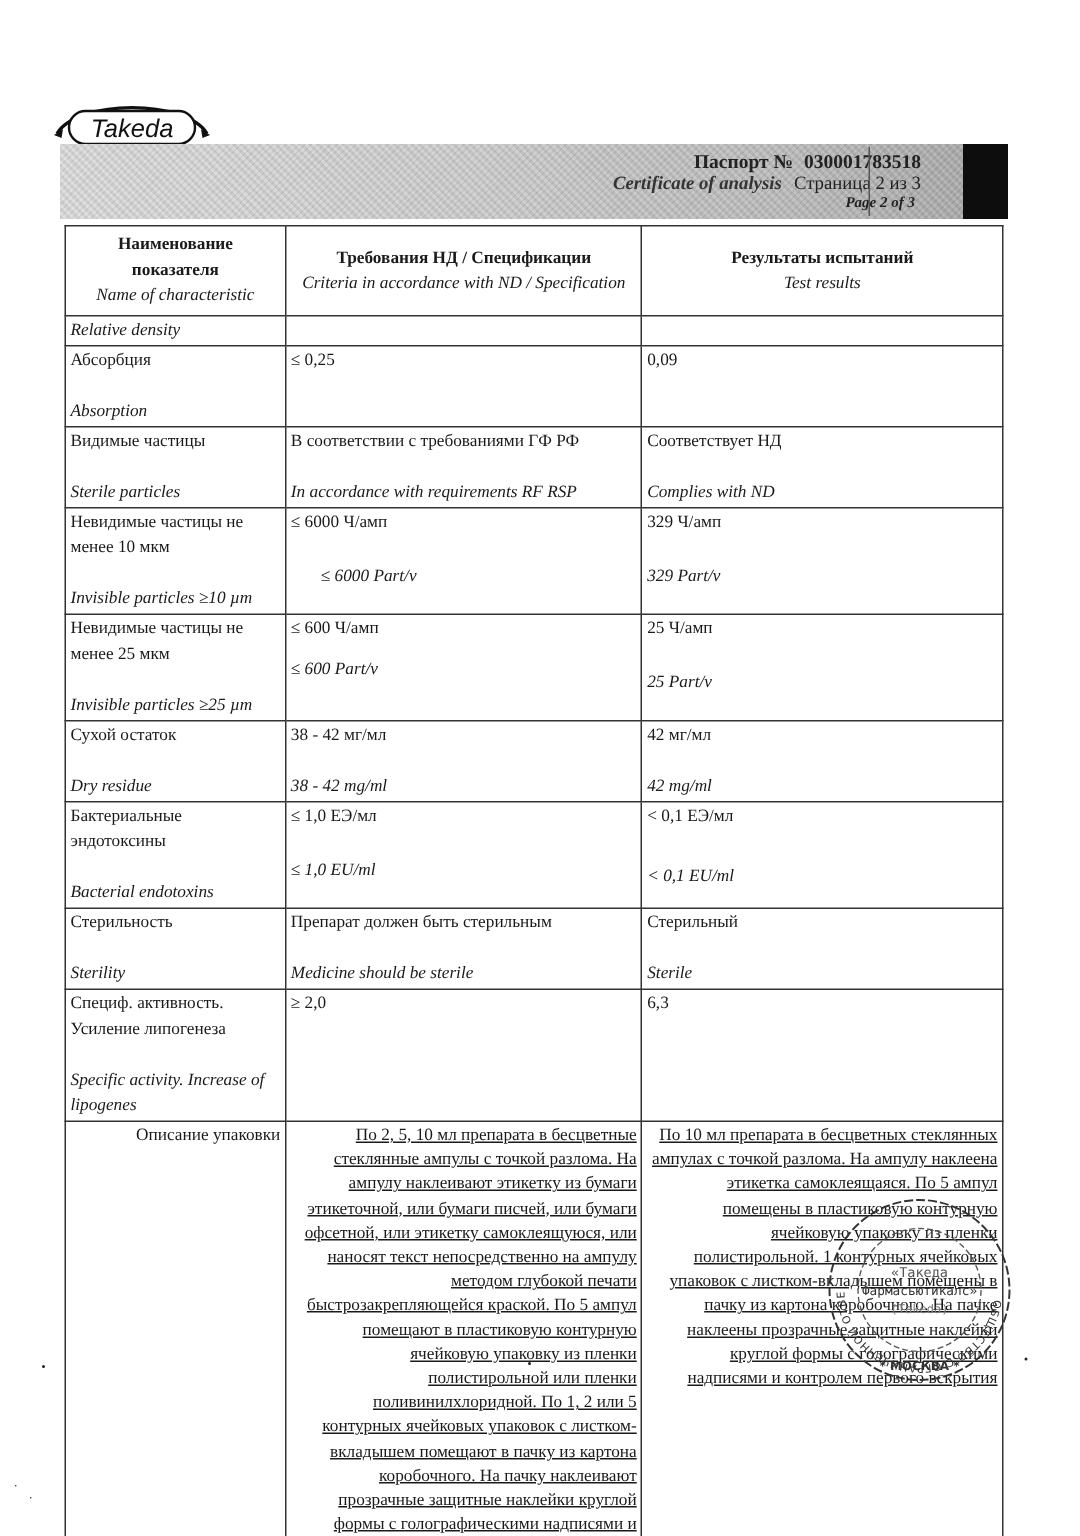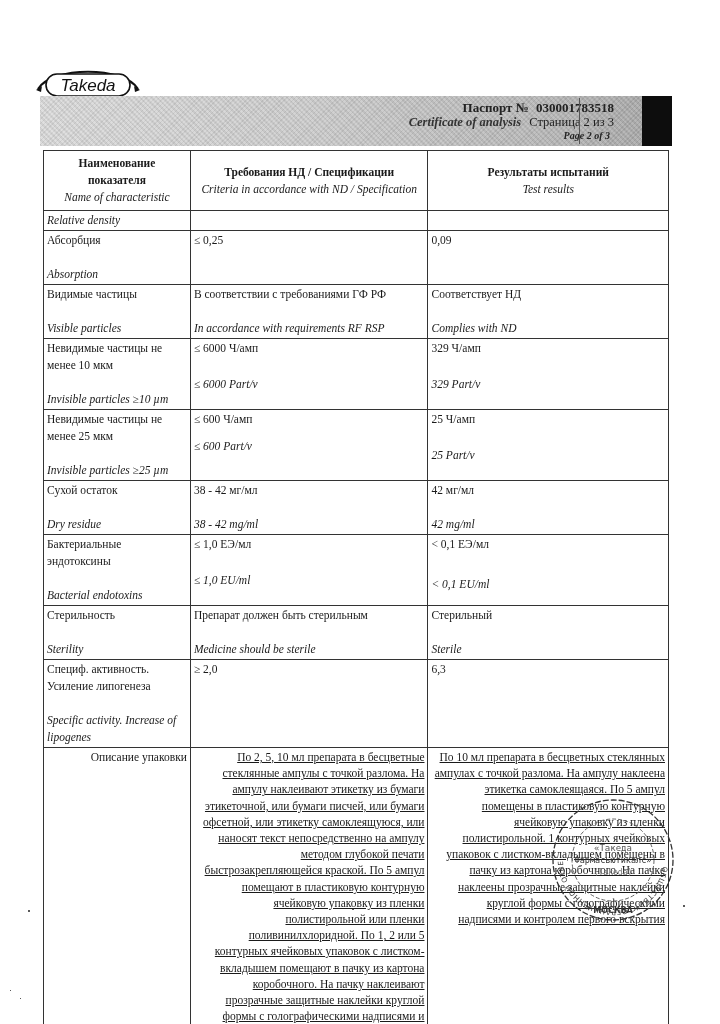--- a/index.html
+++ b/index.html
@@ -45,21 +45,21 @@
   }
   table.coa th {
     font-weight:normal; text-align:center; vertical-align:middle; padding:4px 3px;
   }
   table.coa th .ru { font-weight:bold; display:block; }
   table.coa th .en { font-style:italic; display:block; }
   col.c1 { width:147px; } col.c2 { width:238px; } col.c3 { width:241px; }
   .it { font-style:italic; }
   .ru-line { display:block; }
   .en-line { display:block; font-style:italic; margin-top:17px; }
-  .gap { margin-top:9px; }
+  .gap { margin-top:9px;margin-left:20px; }
   .pack { line-height:16.2px;text-decoration:underline; }
   tr.last td { border-bottom:none;text-align:right; }
   tr.h17 td { height:15px; }
 
   .stamp {
     position:absolute; left:548px; top:796px; width:130px; height:128px;
   }
   .stamp svg { width:130px; height:128px; }
   .dot { position:absolute; width:2px; height:2px; background:#222; border-radius:1px; }
 </style>
@@ -127,21 +127,21 @@
           <span class="ru-line">≤ 0,25</span>
         </td>
     <td>
           <span class="ru-line">0,09</span>
         </td>
   </tr>
 
   <tr>
     <td>
       <span class="ru-line">Видимые частицы</span>
-      <span class="en-line">Visible particles</span>
+      <span class="en-line">Sterile particles</span>
     </td>
     <td>
       <span class="ru-line">В соответствии с требованиями ГФ РФ</span>
       <span class="en-line">In accordance with requirements RF RSP</span>
     </td>
     <td>
       <span class="ru-line">Соответствует НД</span>
       <span class="en-line">Complies with ND</span>
     </td>
   </tr>

